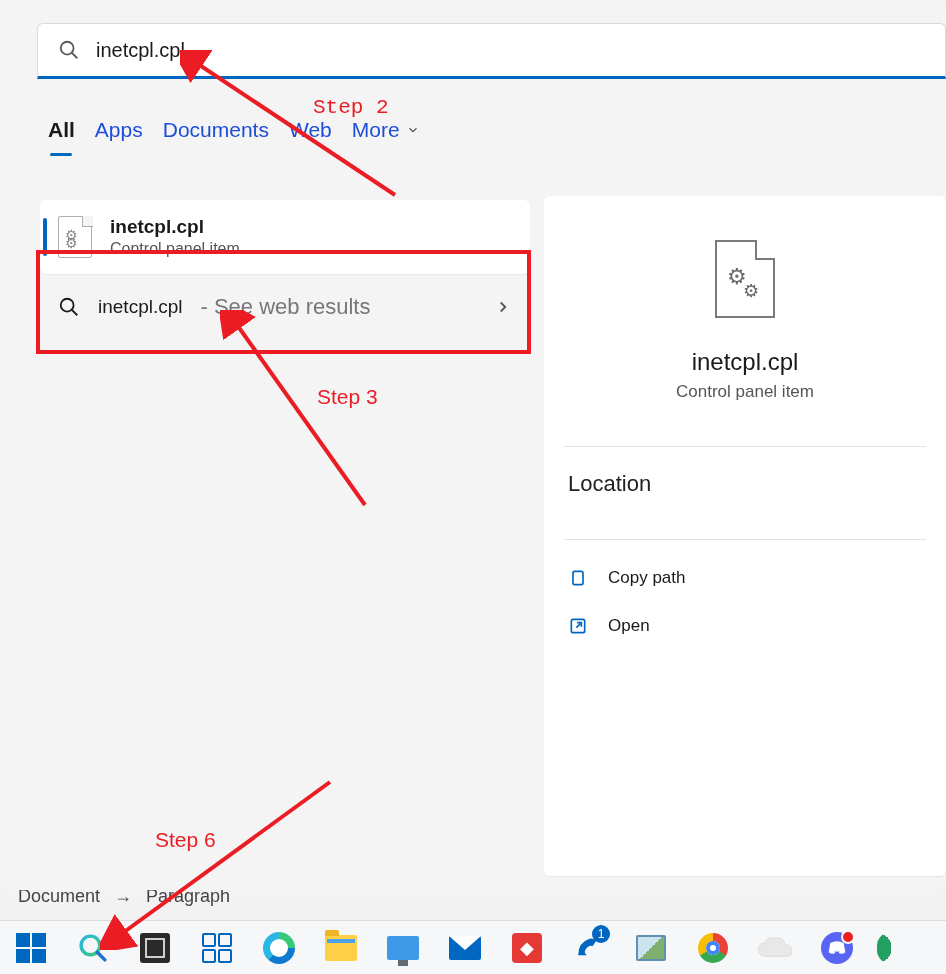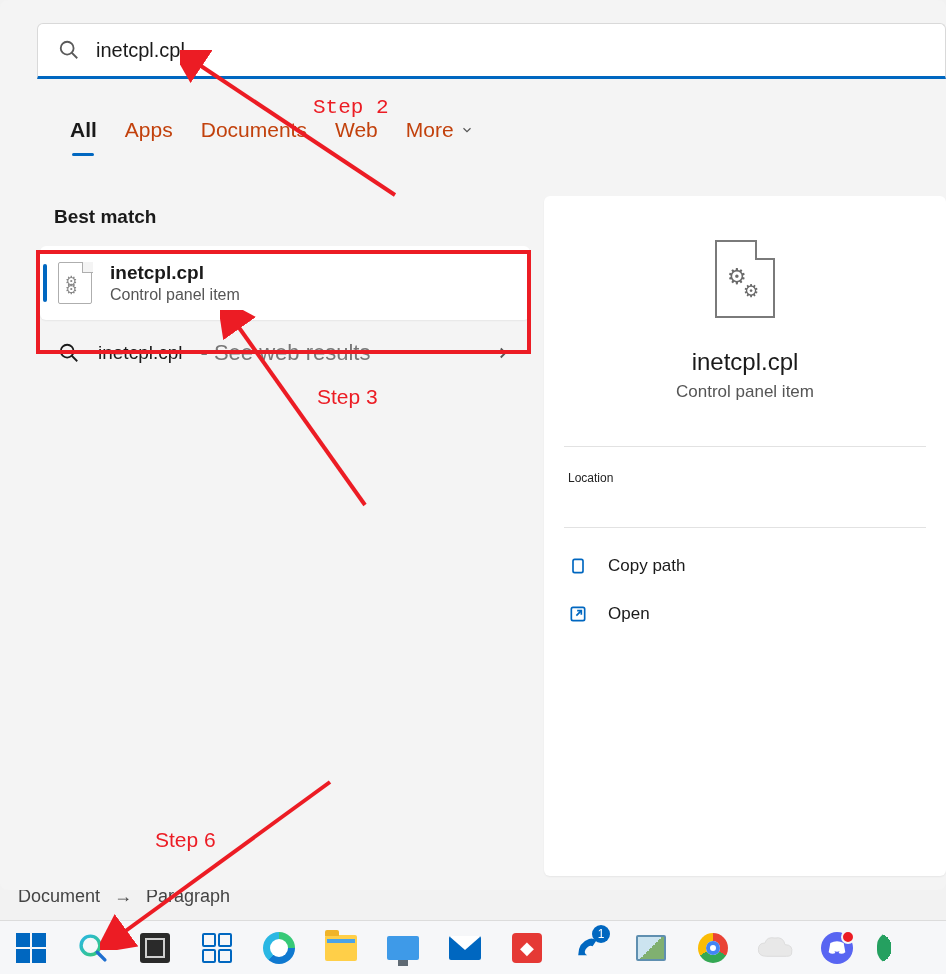--- a/index.html
+++ b/index.html
@@ -33,28 +33,28 @@
     font-size: 20px;
     margin-left: 16px;
     flex: 1;
     color: #1a1a1a;
     background: transparent;
   }
 
   
   .tabs {
     position: absolute;
-    left: 70px; top: 118px;
+    left: 48px; top: 118px;
     display: flex;
-    gap: 28px;
+    gap: 20px;
     align-items: center;
   }
   .tab {
     font-size: 21px;
-    color: #c2410c;
+    color: #1d4ed8;
     cursor: pointer;
     padding-bottom: 10px;
     position: relative;
   }
   .tab.active { color: #1a1a1a; font-weight: 600; }
   .tab.active::after {
     content: '';
     position: absolute;
     left: 2px; bottom: -4px;
     width: 22px; height: 3.5px;
@@ -134,21 +134,21 @@
     background:#fff; border-left:2px solid #7a7a7a; border-bottom:2px solid #7a7a7a;
   }
   .big-file .g1, .big-file .g2 { position:absolute; color:#6a6a6a; }
   .big-file .g1 { left:10px; top:22px; font-size:22px; }
   .big-file .g2 { left:26px; top:38px; font-size:18px; }
   .preview-title { font-size:24px; color:#1a1a1a; }
   .preview-sub { font-size:17px; color:#555; margin-top:6px; }
 
   .divider { height:1px; background:#e2e2e2; margin:18px 20px 0 20px; }
 
-  .kv-row { display:flex; padding:24px 24px; font-size:12px; color:#222; }
+  .kv-row { display:flex; padding:24px 24px; font-size:22px; color:#222; }
   .kv-row .k { width:150px; color:#222; }
   .kv-row .v { flex:1; color:#222; text-align:left; }
 
   .action-row {
     display:flex; align-items:center; gap:20px;
     padding:14px 24px; font-size:17px; color:#1a1a1a; cursor:pointer;
   }
   .action-row svg { width:20px; height:20px; stroke:#0067c0; }
 
   
@@ -243,21 +243,20 @@
     <div class="tab">Web</div>
     <div class="tab tab-more">
       <span>More</span>
       <svg class="chev" viewBox="0 0 24 24" fill="none" stroke="#555" stroke-width="2">
           <polyline points="6 9 12 15 18 9"></polyline>
         </svg>
     </div>
   </div>
 
   <div class="left-col">
-    <div class="section-head">Best match</div>
 
     <div class="result-card">
       <div class="file-icon">
         <div class="gears">⚙<br>⚙</div>
       </div>
       <div class="result-text">
         <div class="title">inetcpl.cpl</div>
         <div class="sub">Control panel item</div>
       </div>
     </div>

